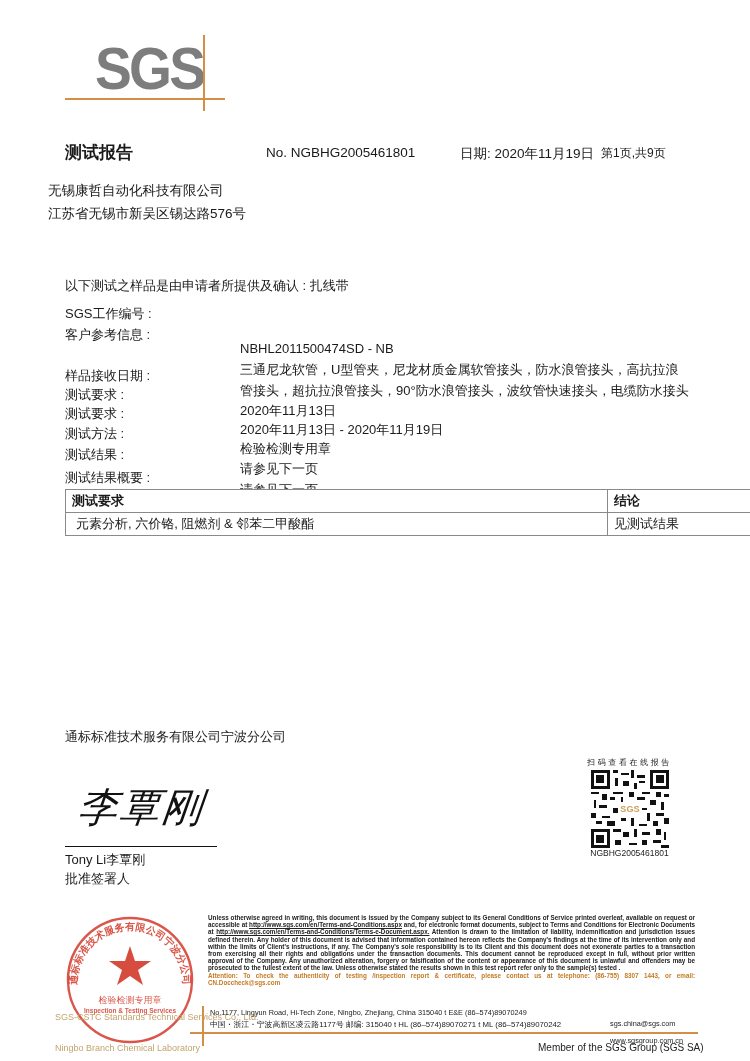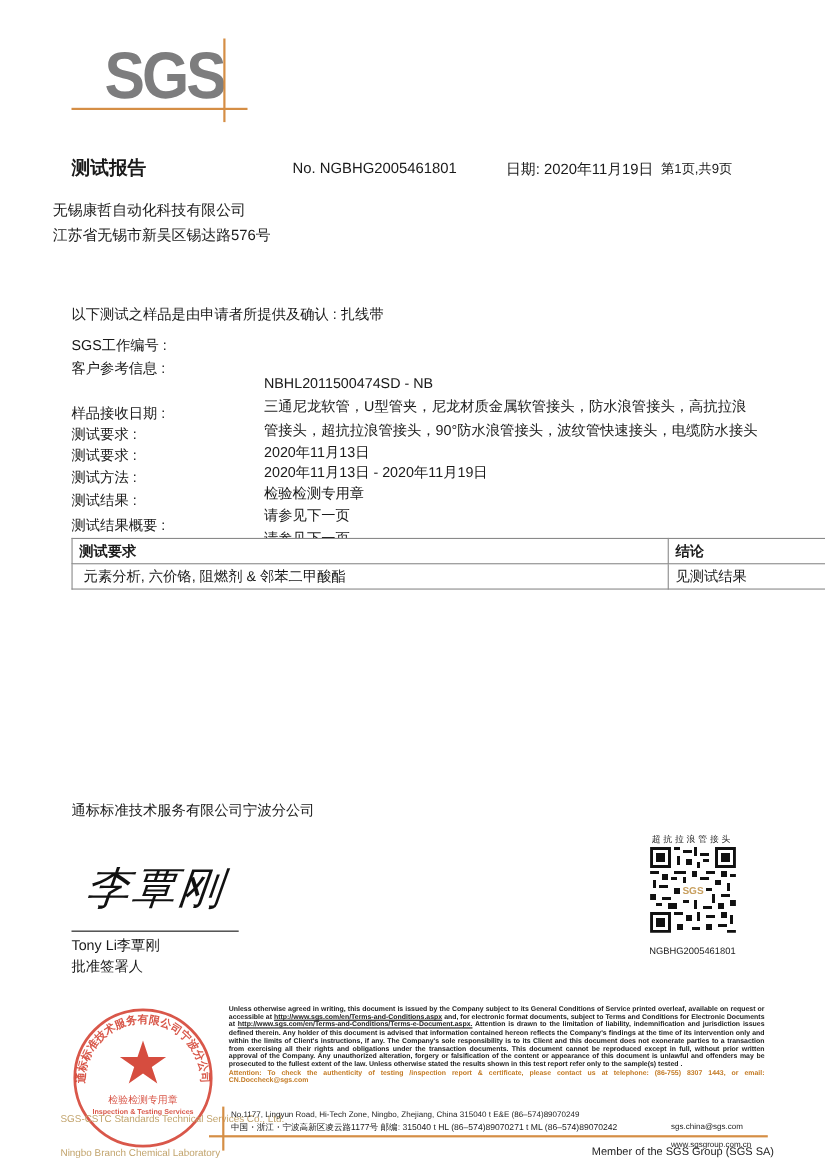--- a/index.html
+++ b/index.html
@@ -46,21 +46,21 @@
       left: 78px; top: 780px; font-family: "DejaVu Serif", serif; font-size: 40px;
       font-style: italic; color: #111; letter-spacing: 2px; transform: skewX(-6deg);
     }
     .sign-line { left: 65px; top: 846px; width: 152px; height: 1px; background: #111; }
     .signer-name { left: 65px; top: 851px; font-size: 13px; }
     .signer-role { left: 65px; top: 870px; font-size: 13px; }
 
     .qr-wrap { left: 587px; top: 757px; width: 85px; }
     .qr-caption { font-size: 8px; letter-spacing: 2.6px; text-align: center; color: #222; }
     .qr-code { width: 78px; height: 78px; margin: 2px auto 0 auto; position: relative; }
-    .qr-id { font-size: 8.5px; text-align: center; color: #222; margin-top: 11px; }
+    .qr-id { font-size: 8.5px; text-align: center; color: #222; margin-top: 0; }
 
     .stamp { left: 55px; top: 905px; width: 150px; height: 150px; }
     .stamp-en1 { left: 55px; top: 1012px; font-size: 9px; color: #c2a46d; white-space: nowrap; }
     .stamp-en2 { left: 55px; top: 1043px; font-size: 9px; color: #c2a46d; white-space: nowrap; }
 
     .disclaimer {
       left: 208px; top: 914px; width: 487px; font-size: 6.3px; line-height: 7.2px;
       text-align: justify; font-weight: bold; color: #222;
     }
     .disclaimer a { color: #222; text-decoration: underline; }
@@ -130,21 +130,21 @@
 
 <div class="abs sign-company">
   <div>通标标准技术服务有限公司宁波分公司</div>
 </div>
 <div class="abs signature">李覃刚</div>
 <div class="abs sign-line"></div>
 <div class="abs signer-name">Tony Li李覃刚</div>
 <div class="abs signer-role">批准签署人</div>
 
 <div class="abs qr-wrap">
-  <div class="qr-caption">超抗拉浪管接头</div>
+  <div class="qr-caption">扫码查看在线报告</div>
   <div class="qr-code">
     <svg width="78" height="78" viewBox="0 0 29 29" shape-rendering="crispEdges">
       <rect width="29" height="29" fill="#fff"></rect>
       <g fill="#111">
         <rect x="0" y="0" width="7" height="7"></rect>
           <rect x="1" y="1" width="5" height="5" fill="#fff"></rect>
           <rect x="2" y="2" width="3" height="3"></rect>
         <rect x="22" y="0" width="7" height="7"></rect>
           <rect x="23" y="1" width="5" height="5" fill="#fff"></rect>
           <rect x="24" y="2" width="3" height="3"></rect>

